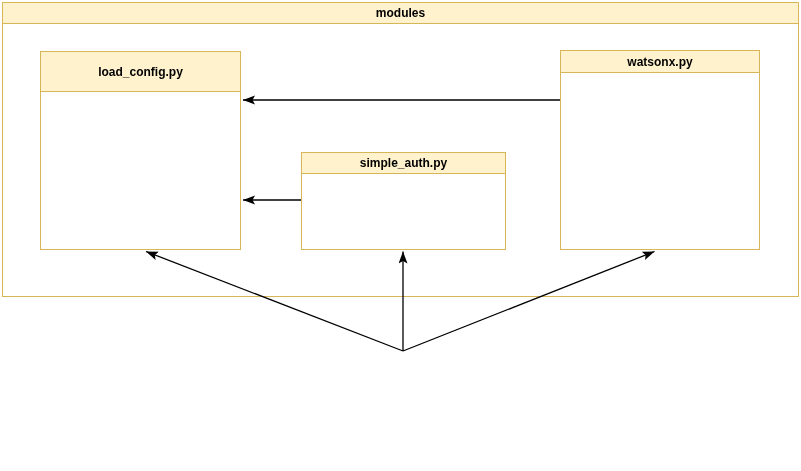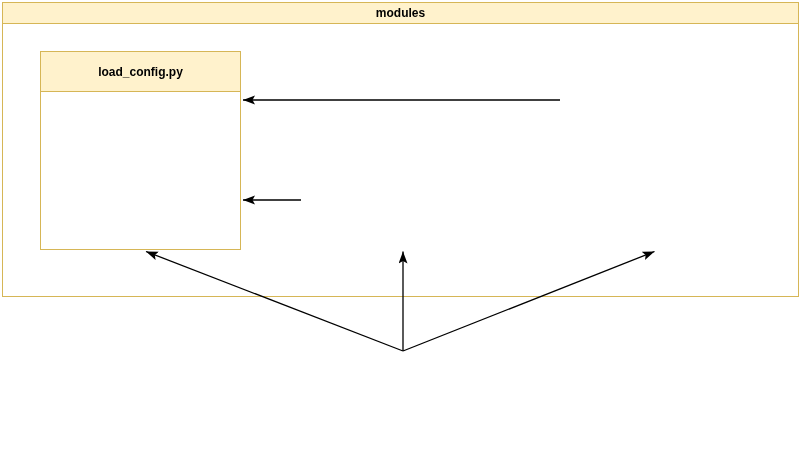--- a/index.html
+++ b/index.html
@@ -66,21 +66,31 @@
       <span class="box-title">modules</span>
     </div>
   </div>
 
   <div class="box" style="left:40px;top:51px;width:201px;height:199px">
     <div class="box-header" style="height:40px">
       <span class="box-title">load_config.py</span>
     </div>
   </div>
 
+  <div class="box" style="left:301px;top:152px;width:205px;height:98px">
+    <div class="box-header" style="height:21px">
+      <span class="box-title">simple_auth.py</span>
+    </div>
+  </div>
 
+  <div class="box" style="left:560px;top:50px;width:200px;height:200px">
+    <div class="box-header" style="height:22px">
+      <span class="box-title">watsonx.py</span>
+    </div>
+  </div>
 
 
   <svg class="edges" viewBox="0 0 801 471">
     <defs>
       <marker id="arrowhead" markerUnits="userSpaceOnUse" markerWidth="14" markerHeight="12" refX="12" refY="4.5" orient="auto">
         <path class="arrowhead" d="M 0 0 L 12 4.5 L 0 9 L 2.5 4.5 Z"></path>
       </marker>
     </defs>
     <path class="edge" d="M 560 100 L 243 100" marker-end="url(#arrowhead)"></path>
     <path class="edge" d="M 301 200 L 243 200" marker-end="url(#arrowhead)"></path>

